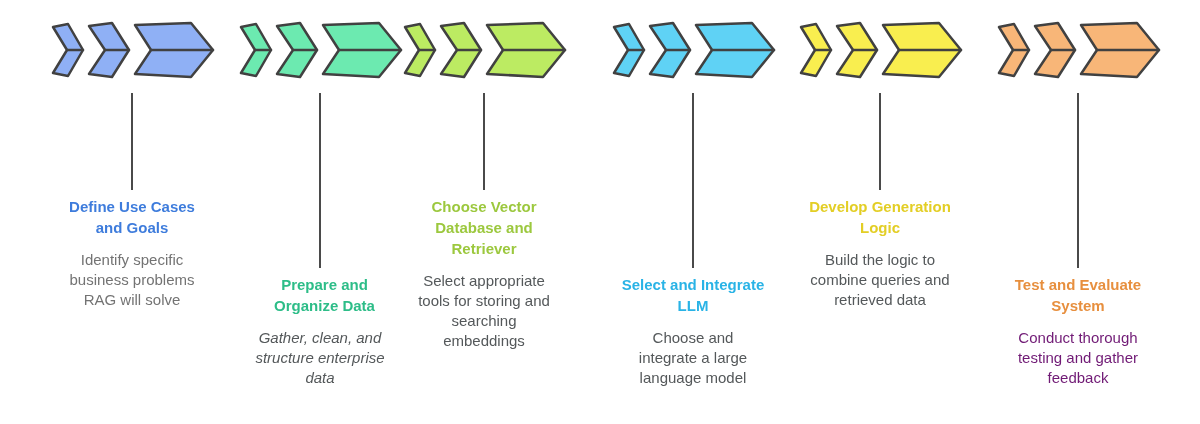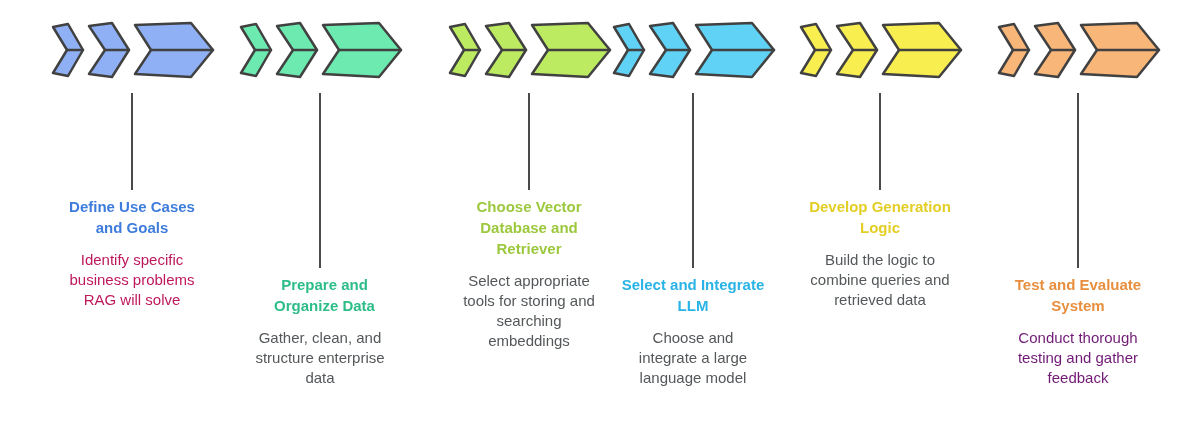--- a/index.html
+++ b/index.html
@@ -17,21 +17,21 @@
   .step {
     position: absolute;
     top: 0;
     width: 190px;
     display: flex;
     flex-direction: column;
     align-items: center;
   }
   .step-1 { left: 37px; }
   .step-2 { left: 225px; }
-  .step-3 { left: 434px; }
+  .step-3 { left: 389px; }
   .step-4 { left: 598px; }
   .step-5 { left: 785px; }
   .step-6 { left: 983px; }
 
   .chevrons {
     margin-top: 20px;
     width: 166px;
     height: 60px;
     display: block;
   }
@@ -81,40 +81,40 @@
         <line x1="18" y1="30" x2="34" y2="30"></line>
         <polygon points="40,6 63,3 80,30 63,57 40,54 56,30"></polygon>
         <line x1="56" y1="30" x2="80" y2="30"></line>
         <polygon points="86,5 142,3 164,30 142,57 86,54 102,30"></polygon>
         <line x1="102" y1="30" x2="164" y2="30"></line>
       </g>
     </svg>
     <div class="connector" style="background-color: rgb(74, 74, 74);"></div>
     <div class="step-title" style="color: rgb(62, 124, 220);">Define Use Cases
 and Goals</div>
-    <div class="step-desc" style="color: #be185d;">Identify specific
+    <div class="step-desc" style="color: #737373;">Identify specific
 business problems
 RAG will solve</div>
   </div>
 
   <div class="step step-2 long">
     <svg class="chevrons" viewBox="0 0 166 60">
       <g stroke="#414141" fill="#6ceab0">
         <polygon points="4,7 19,4 34,30 19,56 4,53 18,30"></polygon>
         <line x1="18" y1="30" x2="34" y2="30"></line>
         <polygon points="40,6 63,3 80,30 63,57 40,54 56,30"></polygon>
         <line x1="56" y1="30" x2="80" y2="30"></line>
         <polygon points="86,5 142,3 164,30 142,57 86,54 102,30"></polygon>
         <line x1="102" y1="30" x2="164" y2="30"></line>
       </g>
     </svg>
     <div class="connector" style="background-color: rgb(74, 74, 74);"></div>
     <div class="step-title" style="color: rgb(45, 189, 136); margin-left: 9px;">Prepare and
 Organize Data</div>
-    <div class="step-desc" style="color: rgb(84, 88, 90);">Gather, clean, and
+    <div class="step-desc" style="color: rgb(84, 88, 90); font-style: italic;">Gather, clean, and
 structure enterprise
 data</div>
   </div>
 
   <div class="step step-3 short">
     <svg class="chevrons" viewBox="0 0 166 60">
       <g stroke="#414141" fill="#bceb62">
         <polygon points="4,7 19,4 34,30 19,56 4,53 18,30"></polygon>
         <line x1="18" y1="30" x2="34" y2="30"></line>
         <polygon points="40,6 63,3 80,30 63,57 40,54 56,30"></polygon>

